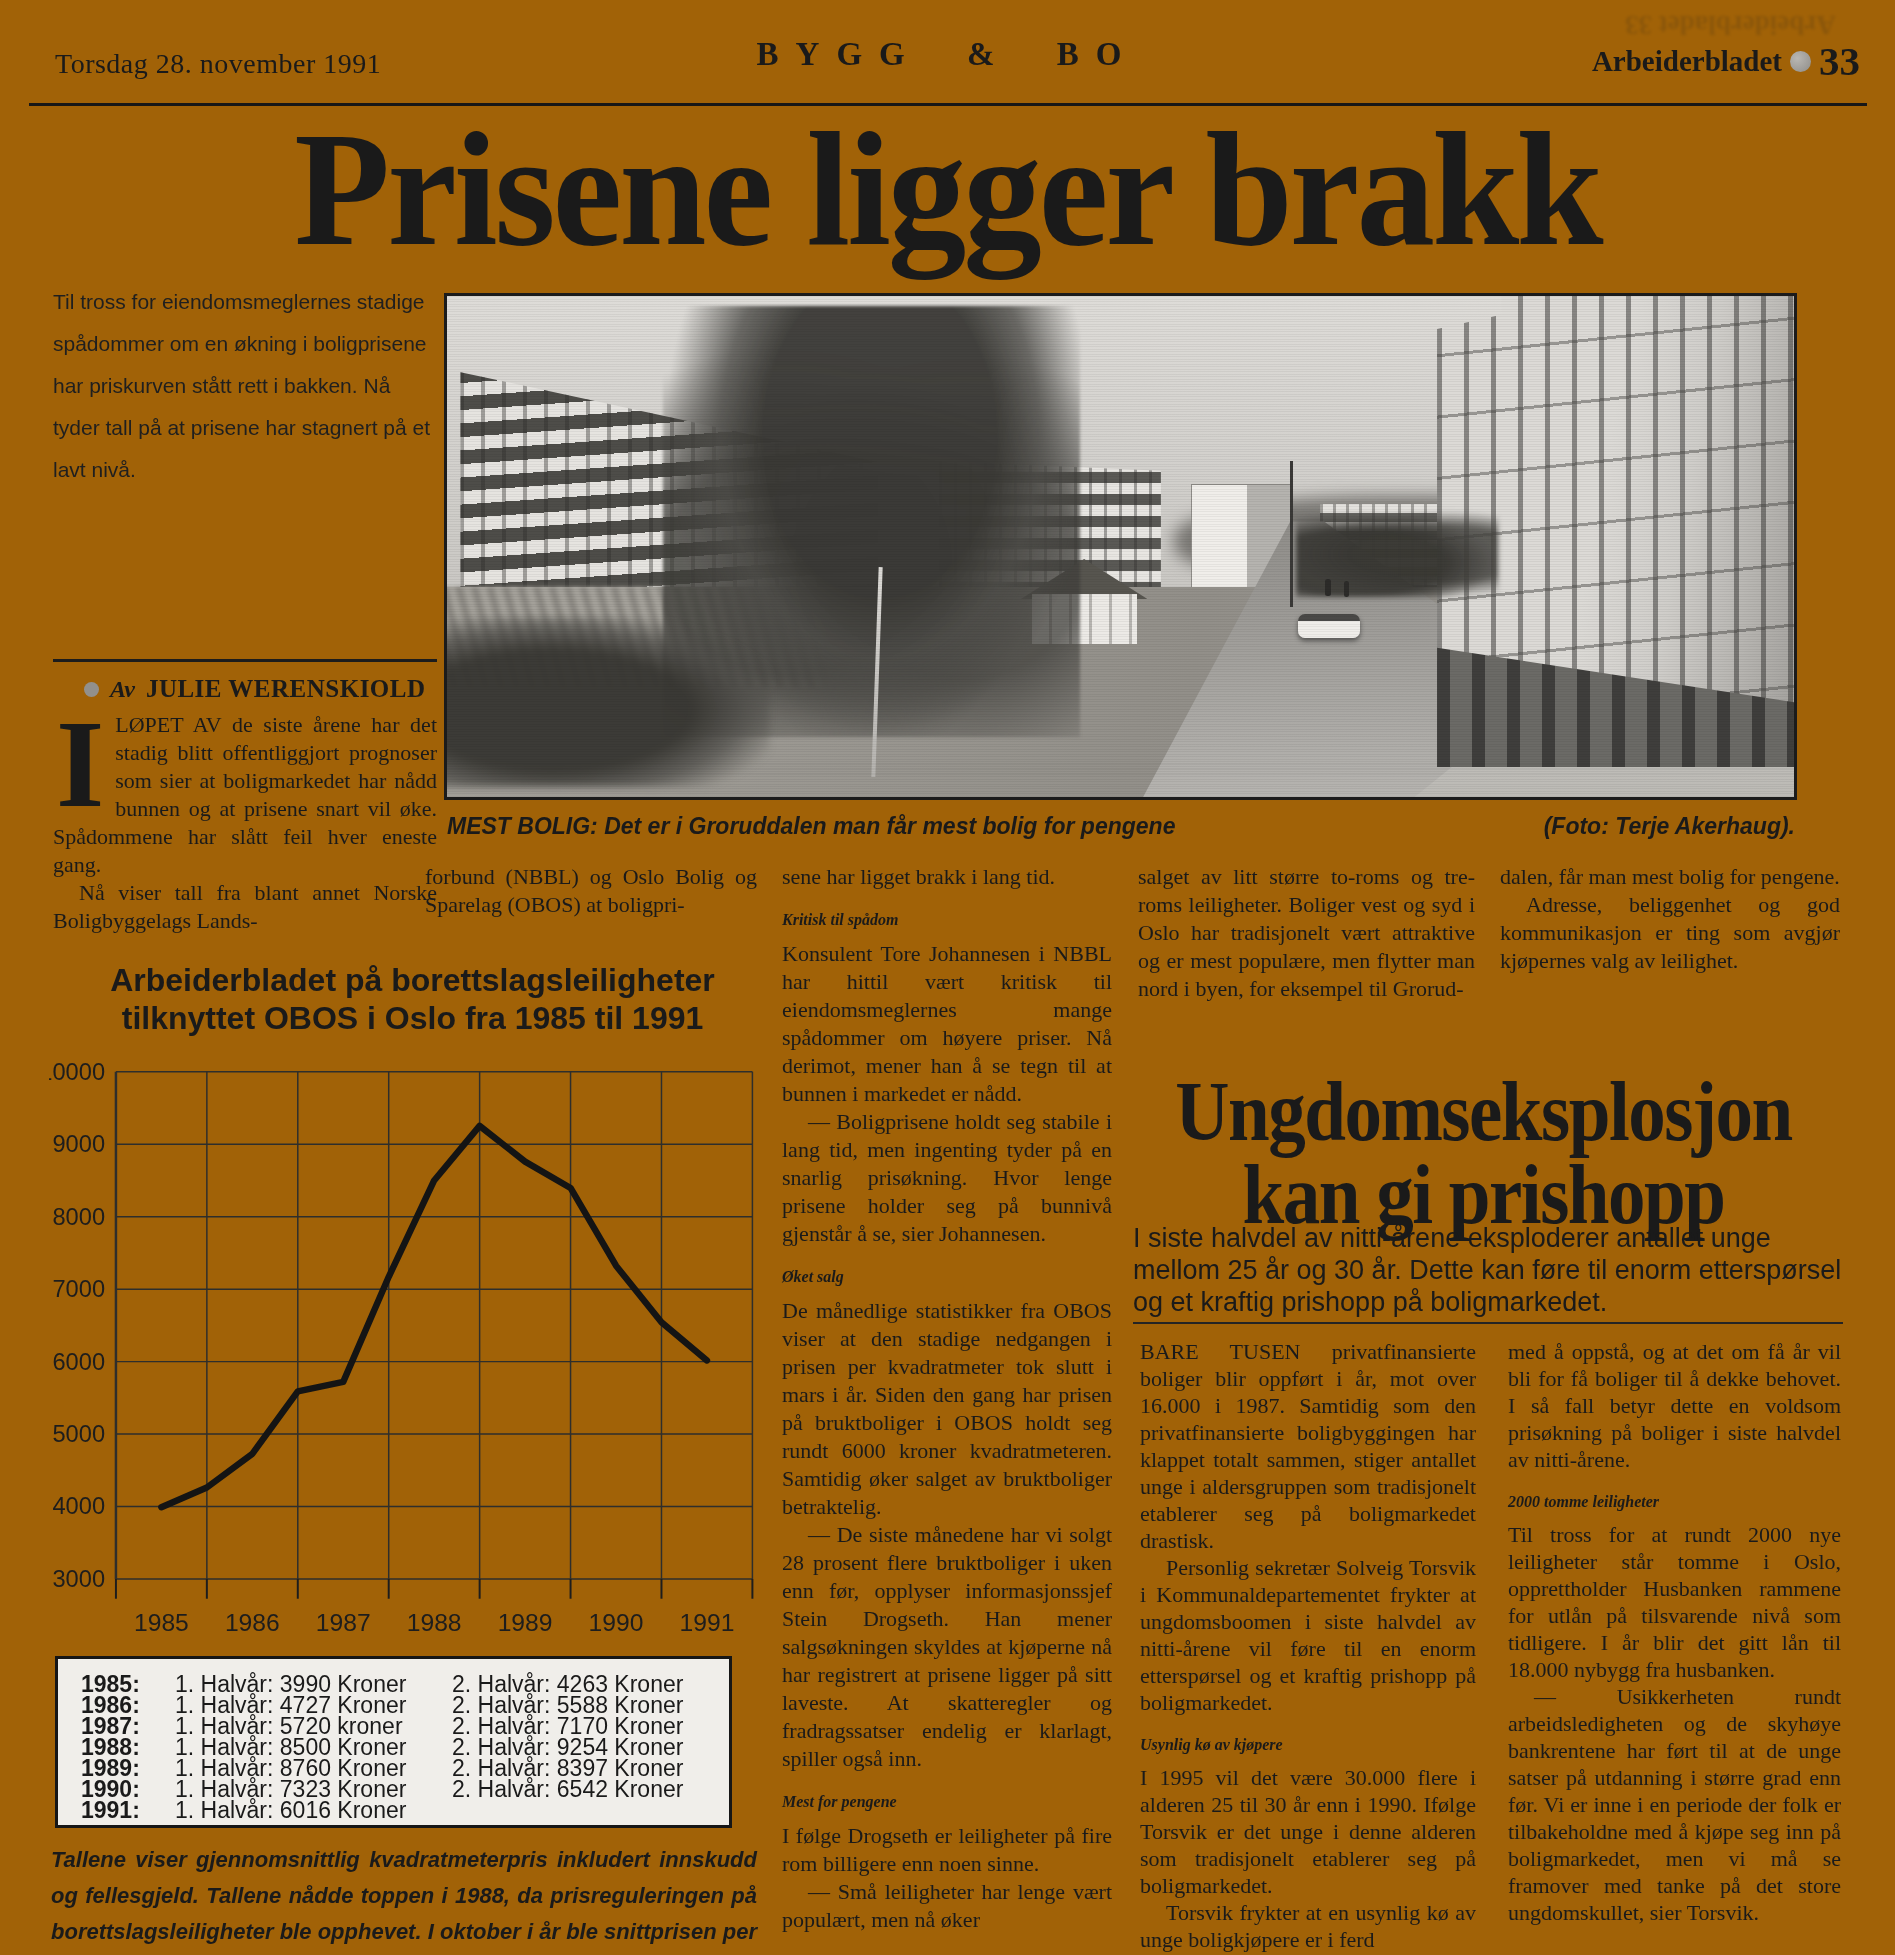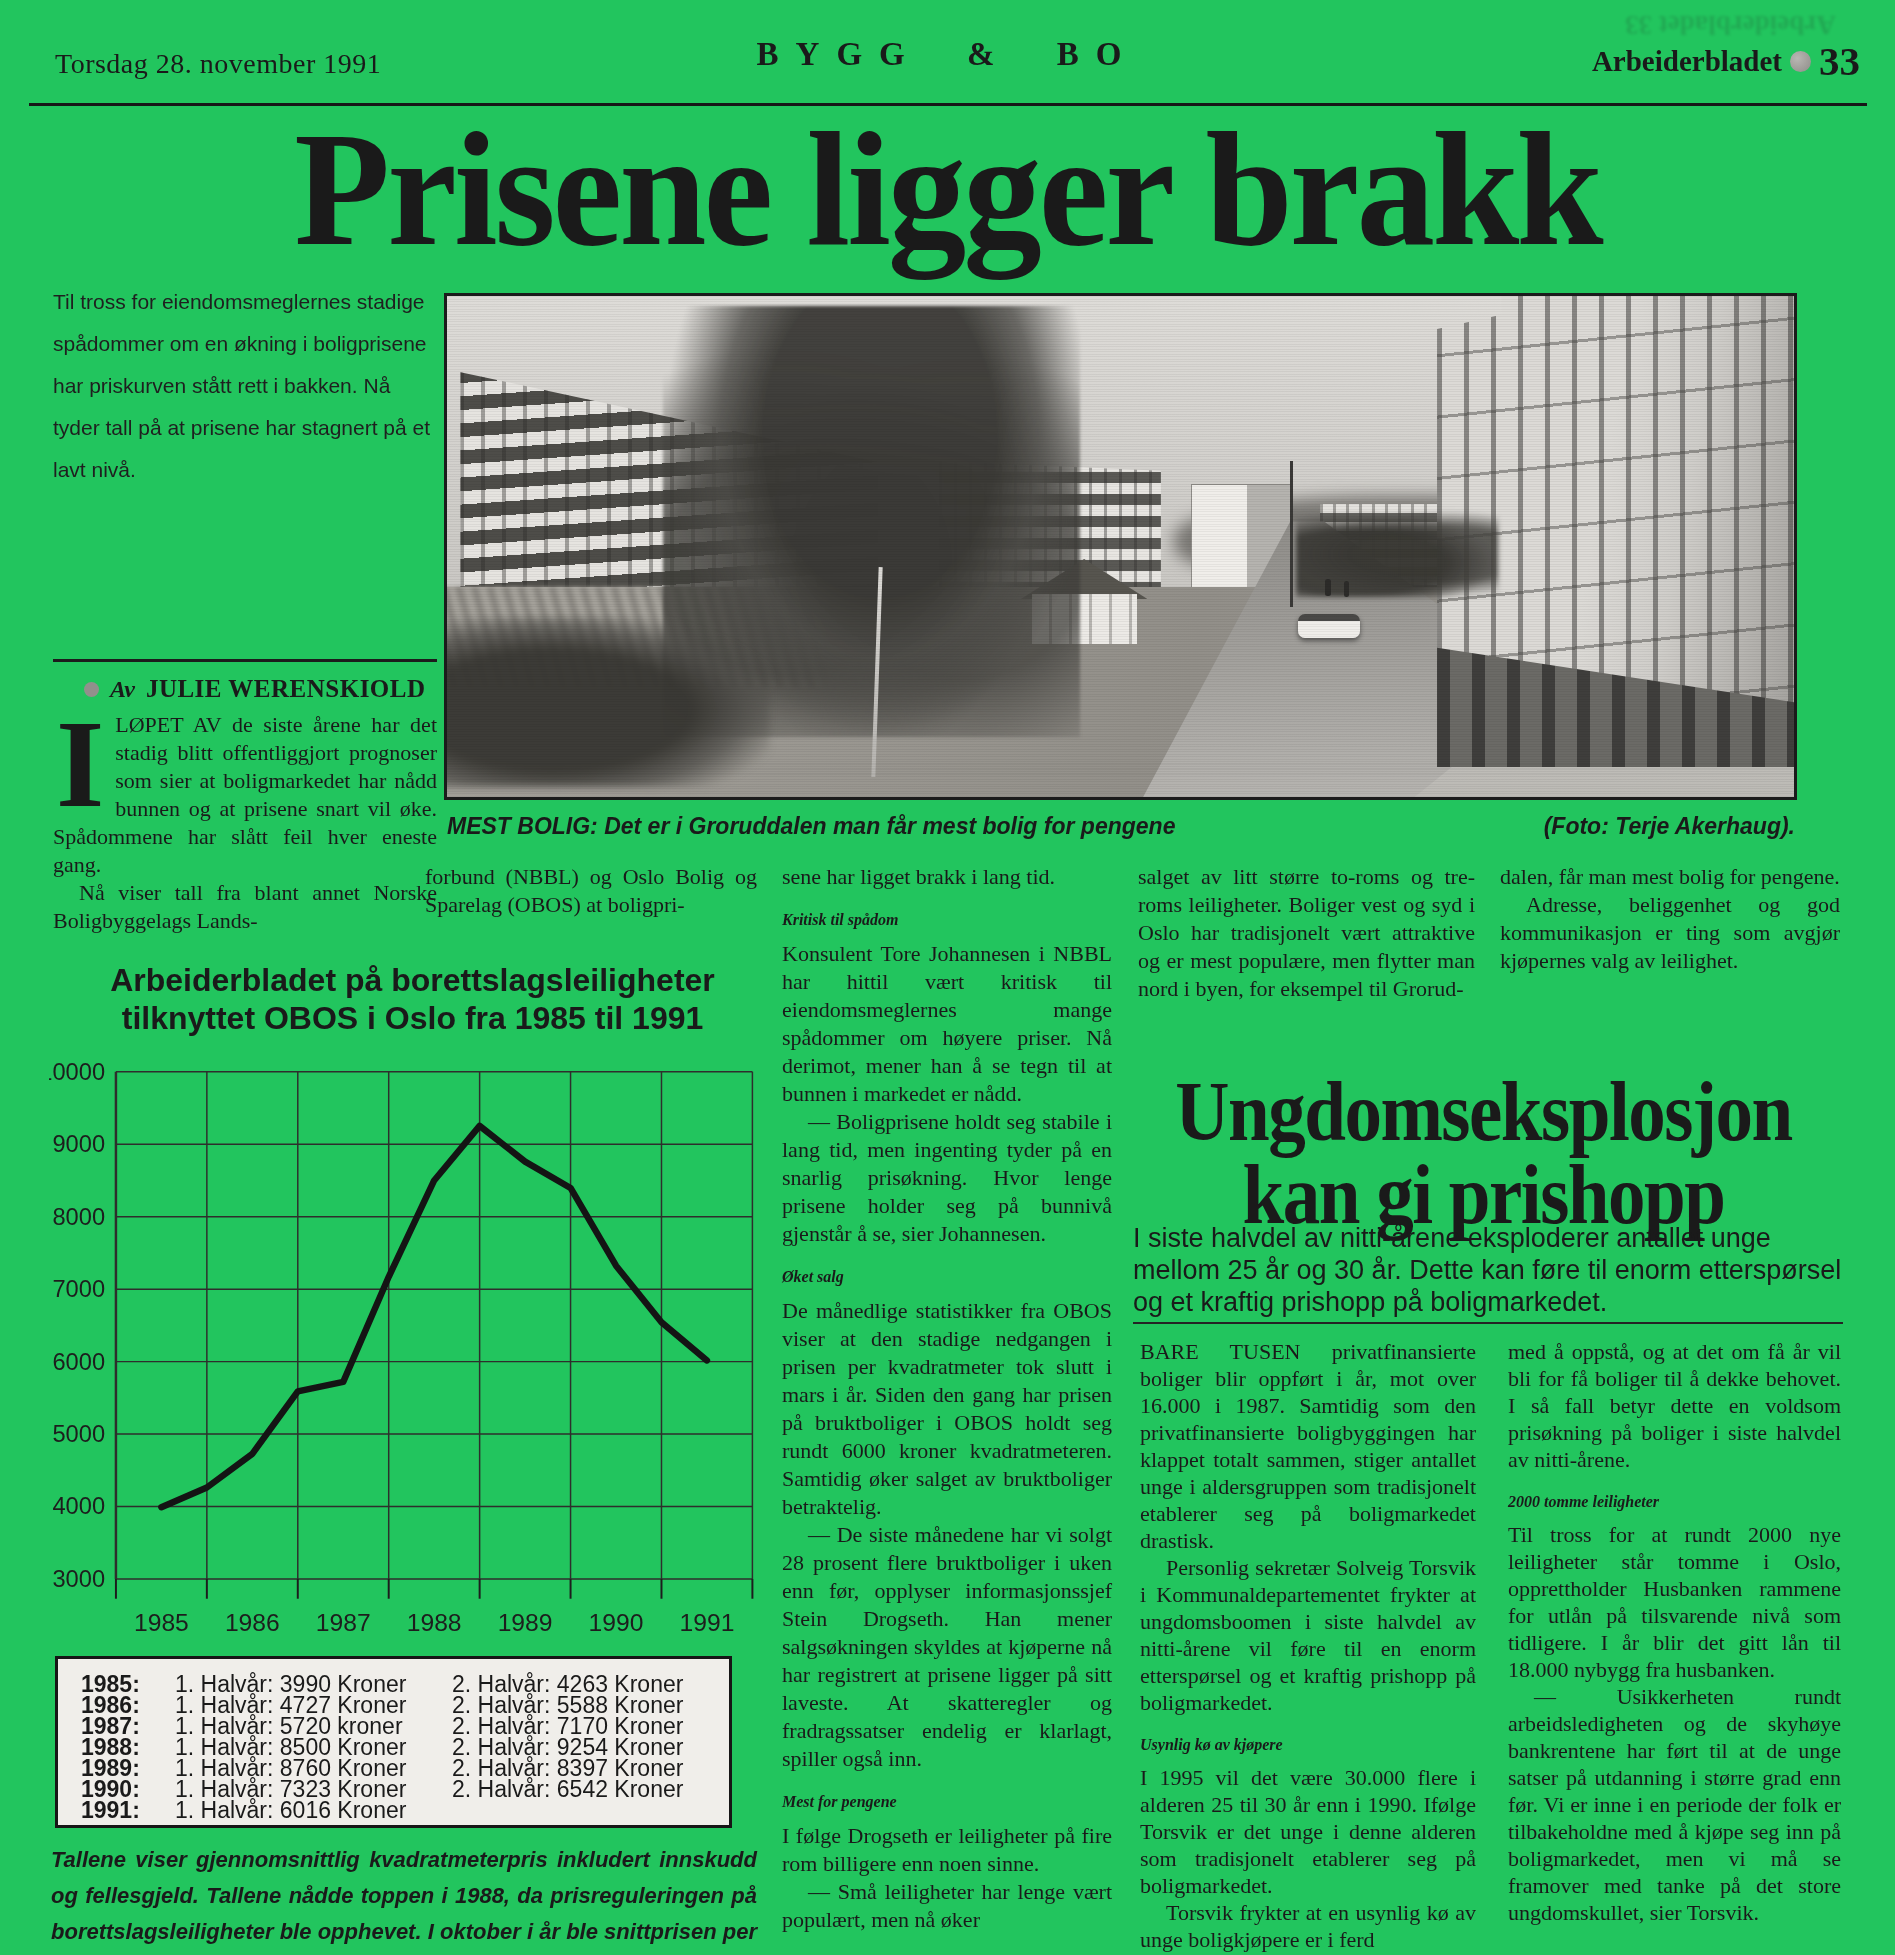--- a/index.html
+++ b/index.html
@@ -1,19 +1,19 @@
 <!DOCTYPE html>
 <html style="font-size:8px"><head>
 <meta charset="utf-8">
 <style>
   * { margin:0; padding:0; box-sizing:border-box; }
   html,body { background:#d8d6d2; }
   #page {
     position:relative; width:1895px; height:1955px;
-    background:#22c55e;
+    background:#a16207;
     font-family:"Liberation Serif", serif;
     color:#1a1a1a; overflow:hidden;
   }
   .abs { position:absolute; }
 
   
   #hdr-date { left:55px; top:48px; font-size:28px; letter-spacing:0.5px; }
   #hdr-section { left:0; top:36px; width:100%; text-align:center;
     font-weight:bold; font-size:33px; letter-spacing:17px; word-spacing:20px; }
   #hdr-paper { right:35px; top:41px; display:flex; align-items:center; gap:8px;justify-content:center; }

